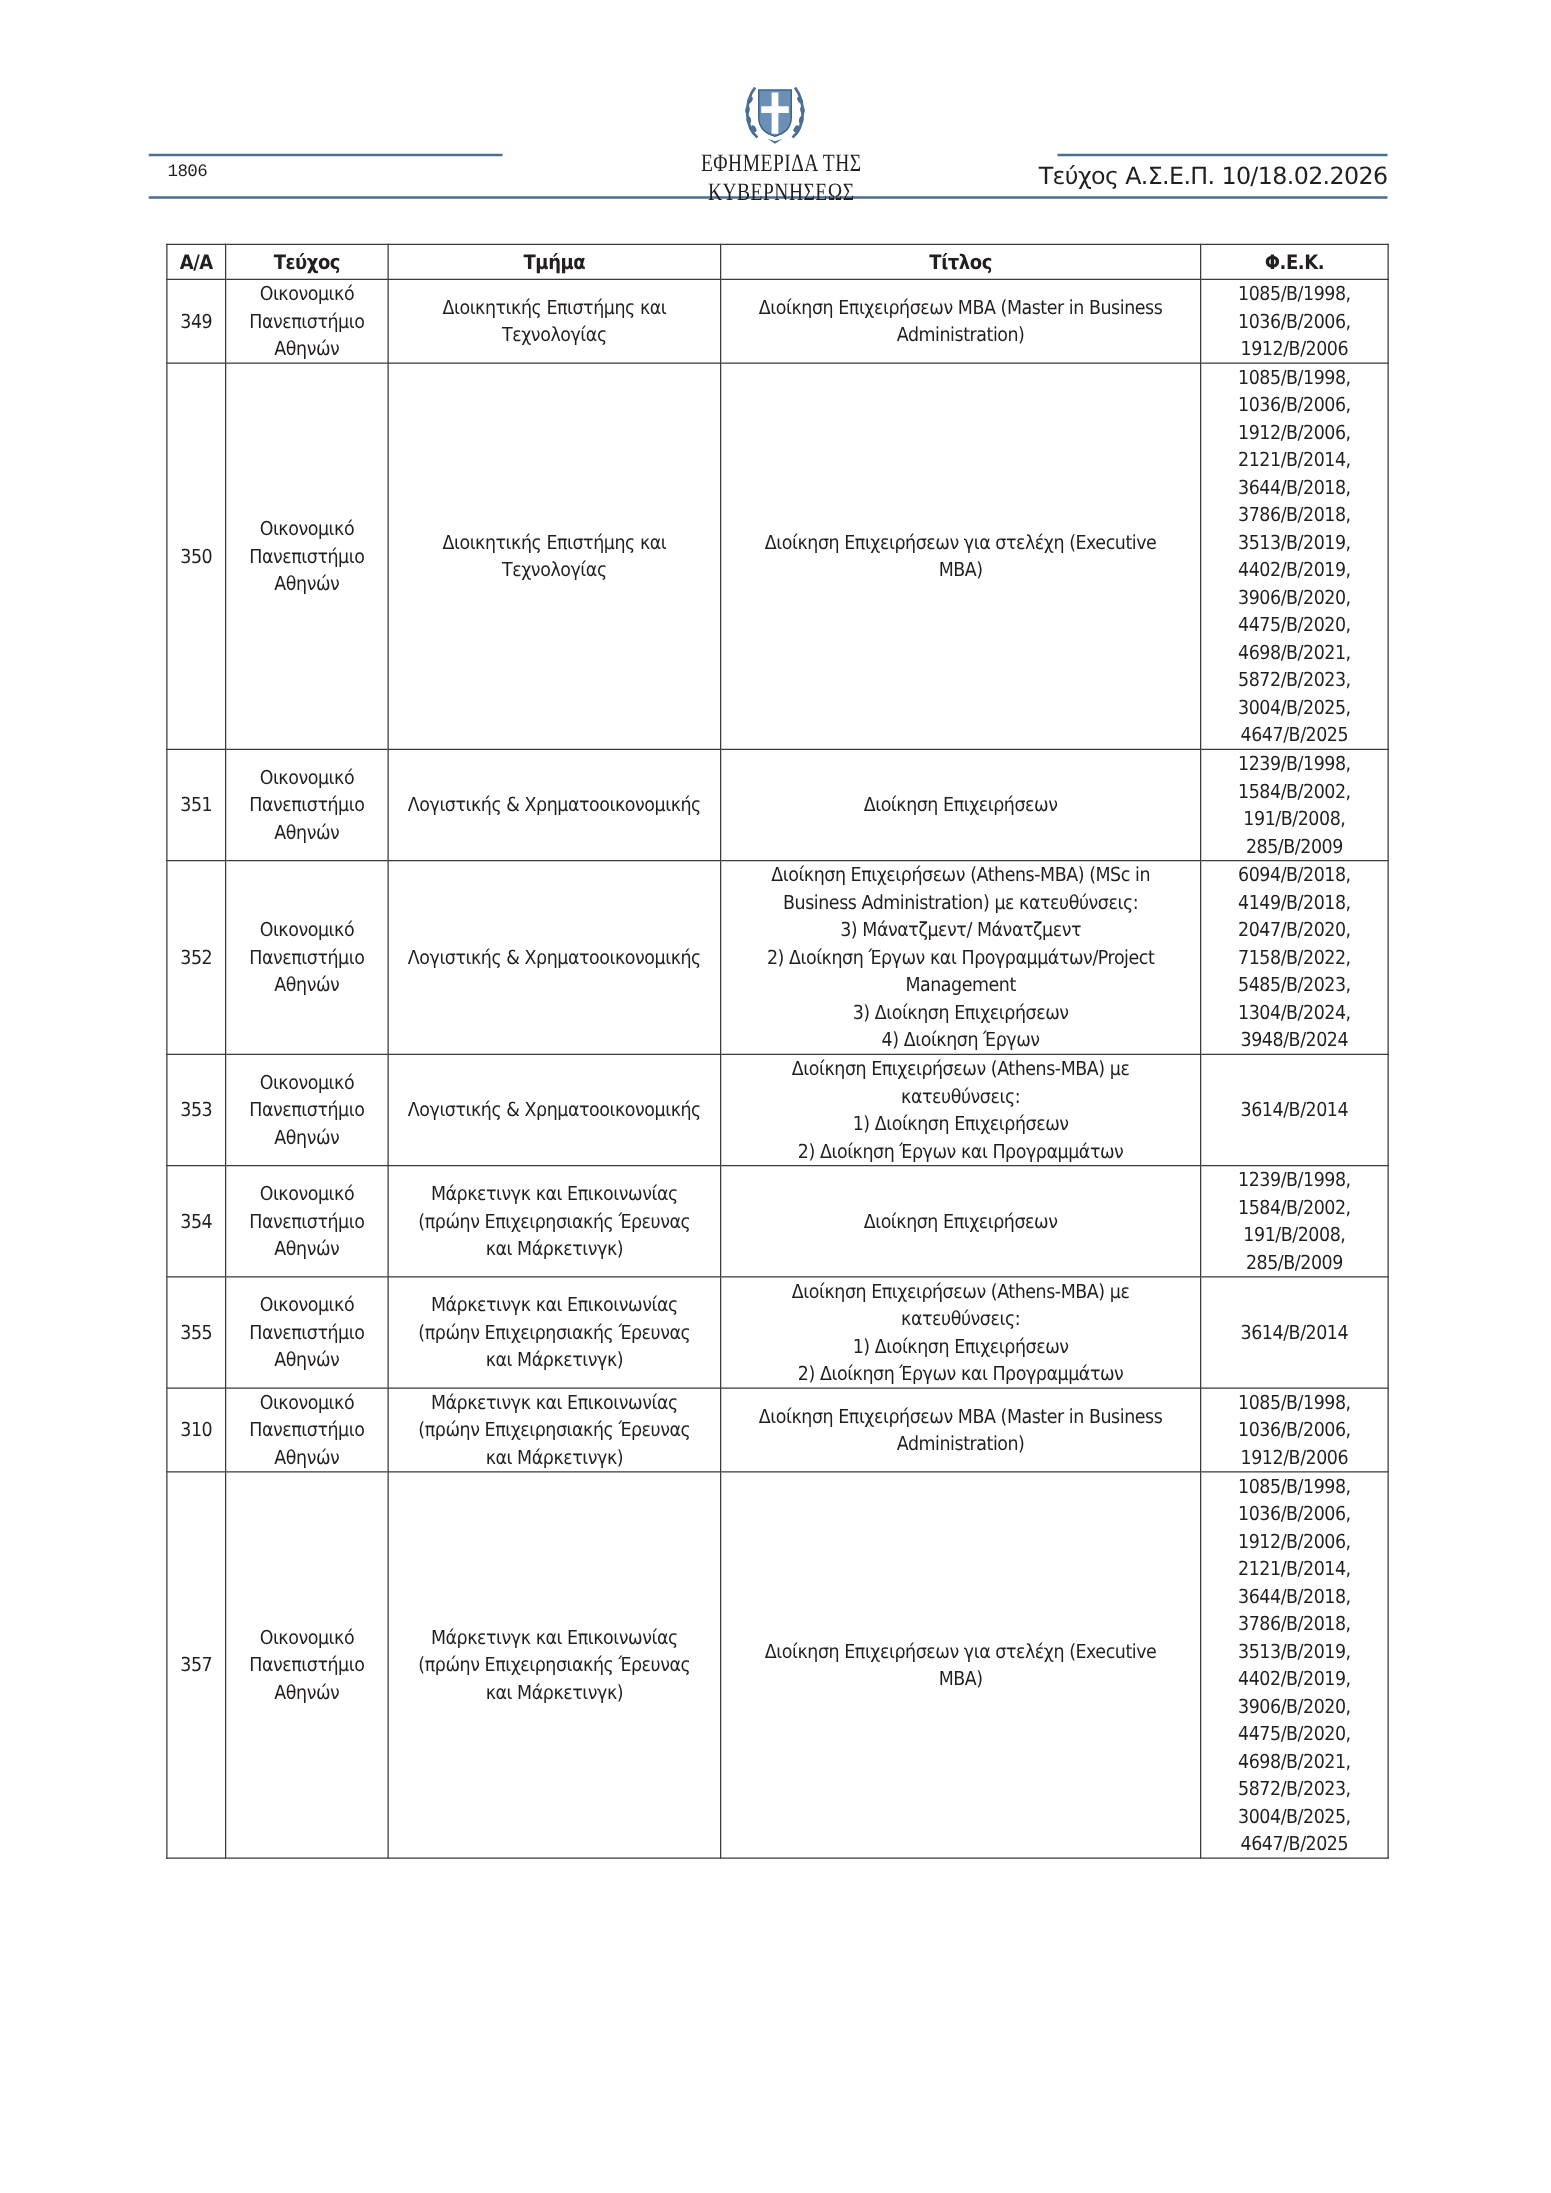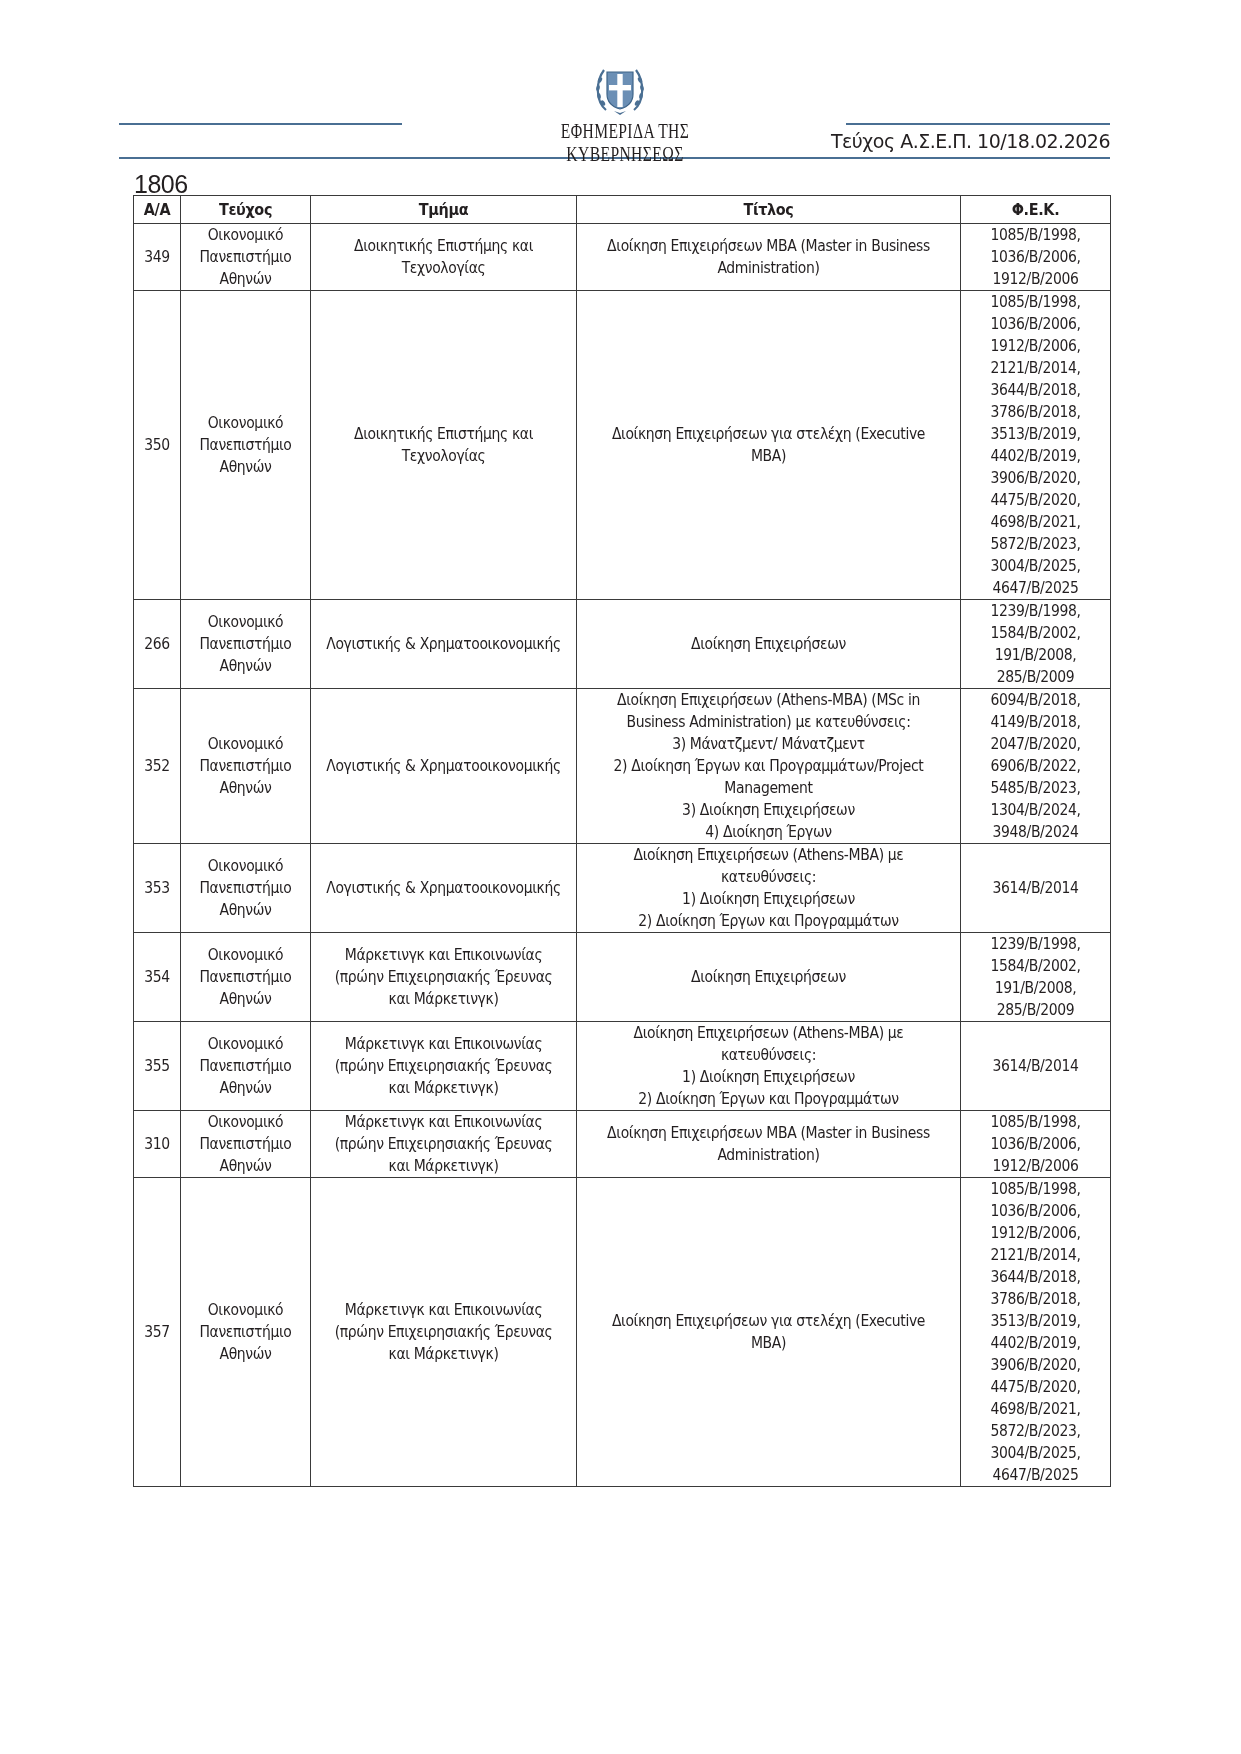--- a/index.html
+++ b/index.html
@@ -8,22 +8,22 @@
       font-family: "DejaVu Sans Condensed", "DejaVu Sans", "Liberation Sans", sans-serif;
       color: #231f20;
     }
     .page-header { position: absolute; left: 0; top: 0; width: 1241px; height: 170px; }
     .emblem { position: absolute; left: 592px; top: 60px; width: 56px; height: 58px; }
     .hline { position: absolute; height: 2px; background: #4a6f93; }
     .hl-left { left: 119px; top: 123px; width: 283px; }
     .hl-right { left: 846px; top: 123px; width: 264px; }
     .hl-bottom { left: 119px; top: 157px; width: 991px; }
     .page-number {
-      position: absolute; left: 134px; top: 130px; font-size: 25px;
-      font-family: Liberation Sans, sans-serif; letter-spacing: -0.5px; margin-top: 40px;
+      position: absolute; left: 134px; top: 130px; font-size: 14px;
+      font-family: Liberation Mono, monospace; letter-spacing: -0.5px;
     }
     .gazette-title {
       position: absolute; left: 490px; top: 120px; width: 270px; text-align: center;
       font-family: "Liberation Serif", "DejaVu Serif", serif; font-size: 20px;
       transform: scaleX(0.78); transform-origin: center; letter-spacing: 0.5px;
     }
     .issue-info {
       position: absolute; right: 131px; top: 130px; font-size: 19px;
       font-family: "DejaVu Sans", "Liberation Sans", sans-serif; letter-spacing: -0.5px;
     }
@@ -149,21 +149,21 @@
           <span class="line">4402/Β/2019,</span>
           <span class="line">3906/Β/2020,</span>
           <span class="line">4475/Β/2020,</span>
           <span class="line">4698/Β/2021,</span>
           <span class="line">5872/Β/2023,</span>
           <span class="line">3004/Β/2025,</span>
           <span class="line">4647/Β/2025</span>
         </td>
       </tr>
       <tr>
-        <td>266</td>
+        <td>351</td>
         <td>
           <span class="line">Οικονομικό</span>
           <span class="line">Πανεπιστήμιο</span>
           <span class="line">Αθηνών</span>
         </td>
         <td>
           <span class="line">Λογιστικής &amp; Χρηματοοικονομικής</span>
         </td>
         <td>
           <span class="line">Διοίκηση Επιχειρήσεων</span>
@@ -191,21 +191,21 @@
           <span class="line">3) Μάνατζμεντ/ Μάνατζμεντ</span>
           <span class="line">2) Διοίκηση Έργων και Προγραμμάτων/Project</span>
           <span class="line">Management</span>
           <span class="line">3) Διοίκηση Επιχειρήσεων</span>
           <span class="line">4) Διοίκηση Έργων</span>
         </td>
         <td>
           <span class="line">6094/Β/2018,</span>
           <span class="line">4149/Β/2018,</span>
           <span class="line">2047/Β/2020,</span>
-          <span class="line">6906/Β/2022,</span>
+          <span class="line">7158/Β/2022,</span>
           <span class="line">5485/Β/2023,</span>
           <span class="line">1304/Β/2024,</span>
           <span class="line">3948/Β/2024</span>
         </td>
       </tr>
       <tr>
         <td>353</td>
         <td>
           <span class="line">Οικονομικό</span>
           <span class="line">Πανεπιστήμιο</span>

